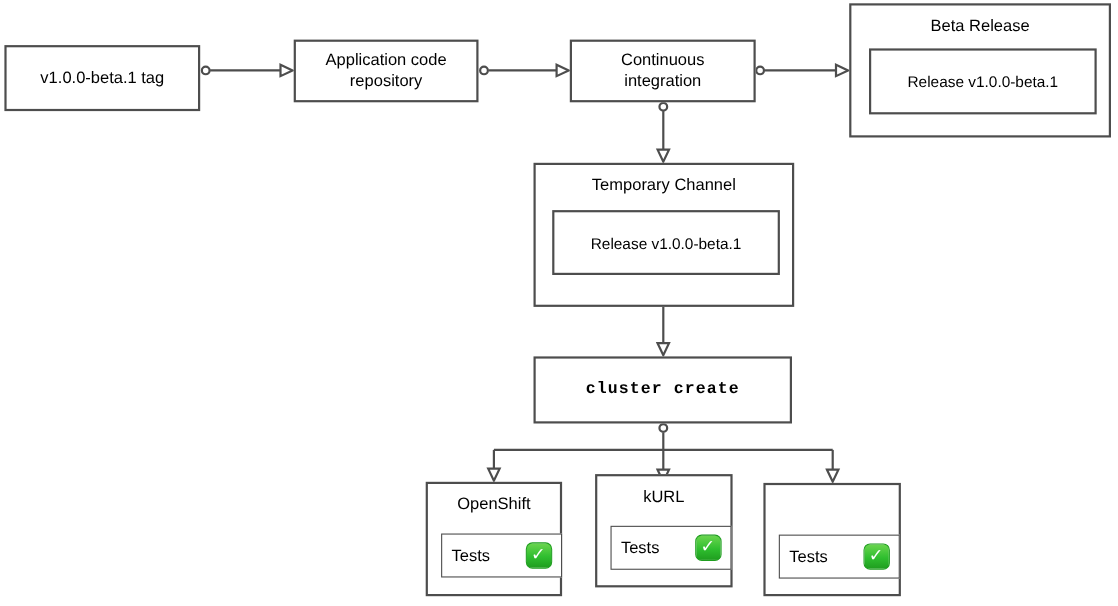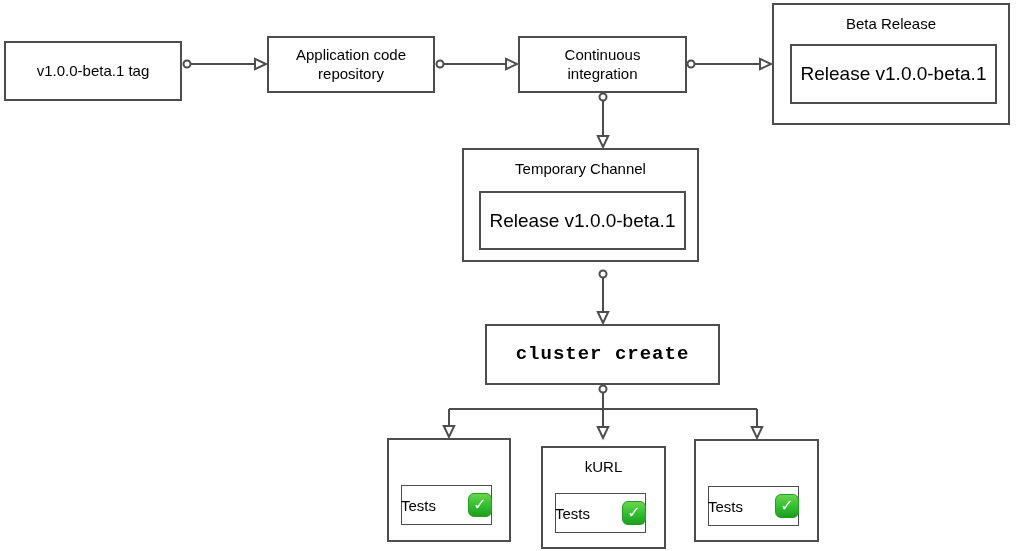--- a/index.html
+++ b/index.html
@@ -27,53 +27,53 @@
     font-size:15px;line-height:1.25;
   }
   .container-node{
     position:absolute;border:2px solid var(--border);background:var(--background);
     text-align:center;font-size:15px;
   }
   .container-title{padding-top:10px;font-size:15px;}
   .inner-box{
     position:absolute;border:2px solid var(--border);background:var(--background);
     display:flex;align-items:center;justify-content:center;
-    font-size:19px;
+    font-size:14px;
   }
   .mono{
     font-family:"Liberation Mono","DejaVu Sans Mono",monospace;
-    font-weight:bold;font-size:19px;letter-spacing:1px;
+    font-weight:bold;font-size:15px;letter-spacing:1px;
   }
   .label-narrow{display:inline-block;max-width:110px;}
   .label-medium{display:inline-block;max-width:135px;}
   .tests-box{
     position:absolute;border:1.5px solid var(--border);background:var(--background);
     display:flex;align-items:center;justify-content:center;gap:9px;font-size:15px;
   }
   .check-icon{
     width:24px;height:24px;border-radius:6px;flex:0 0 auto;
     background:linear-gradient(180deg,var(--check-green-light) 0%,var(--check-green) 55%,var(--check-green-dark) 100%);
     border:1px solid var(--check-green-dark);
     display:flex;align-items:center;justify-content:center;
     color:var(--check-mark);font-size:16px;font-weight:bold;line-height:1;
   }
   
   .n-tag{left:4px;top:41px;width:178px;height:60px;}
   .n-repo{left:267px;top:36px;width:168px;height:57px;}
   .n-ci{left:518px;top:36px;width:169px;height:57px;}
   .c-beta{left:772px;top:3px;width:238px;height:122px;}
   .c-beta .inner-box{left:16px;top:39px;width:207px;height:60px;}
-  .c-temp{left:462px;top:148px;width:237px;height:114px;}
+  .c-temp{left:485px;top:148px;width:237px;height:131px;}
   .c-temp .inner-box{left:15px;top:41px;width:207px;height:59px;}
   .n-cluster{left:485px;top:324px;width:235px;height:61px;}
   .c-openshift{left:387px;top:438px;width:124px;height:104px;}
-  .c-kurl{left:541px;top:446px;width:125px;height:103px;}
+  .c-kurl{left:541px;top:431px;width:125px;height:103px;}
   .c-eks{left:694px;top:439px;width:125px;height:103px;}
   .c-openshift .tests-box,.c-kurl .tests-box,.c-eks .tests-box{
-    left:12px;top:45px;width:91px;height:40px;gap:32px;
+    left:12px;top:45px;width:110px;height:40px;gap:32px;
   }
 </style>
 </head>
 <body>
 
 <div class="canvas">
 
   <svg class="connector-layer" viewBox="0 0 1016 551" xmlns="http://www.w3.org/2000/svg">
 
     <g>
@@ -143,20 +143,21 @@
     <div class="inner-box">
       <span>Release v1.0.0-beta.1</span>
     </div>
   </div>
 
   <div class="node n-cluster">
     <span class="mono">cluster create</span>
   </div>
 
   <div class="container-node c-openshift">
+    <div class="container-title">OpenShift</div>
     <div class="tests-box">
       <span>Tests</span>
       <span class="check-icon">✓</span>
     </div>
   </div>
 
   <div class="container-node c-kurl">
     <div class="container-title">kURL</div>
     <div class="tests-box">
       <span>Tests</span>

